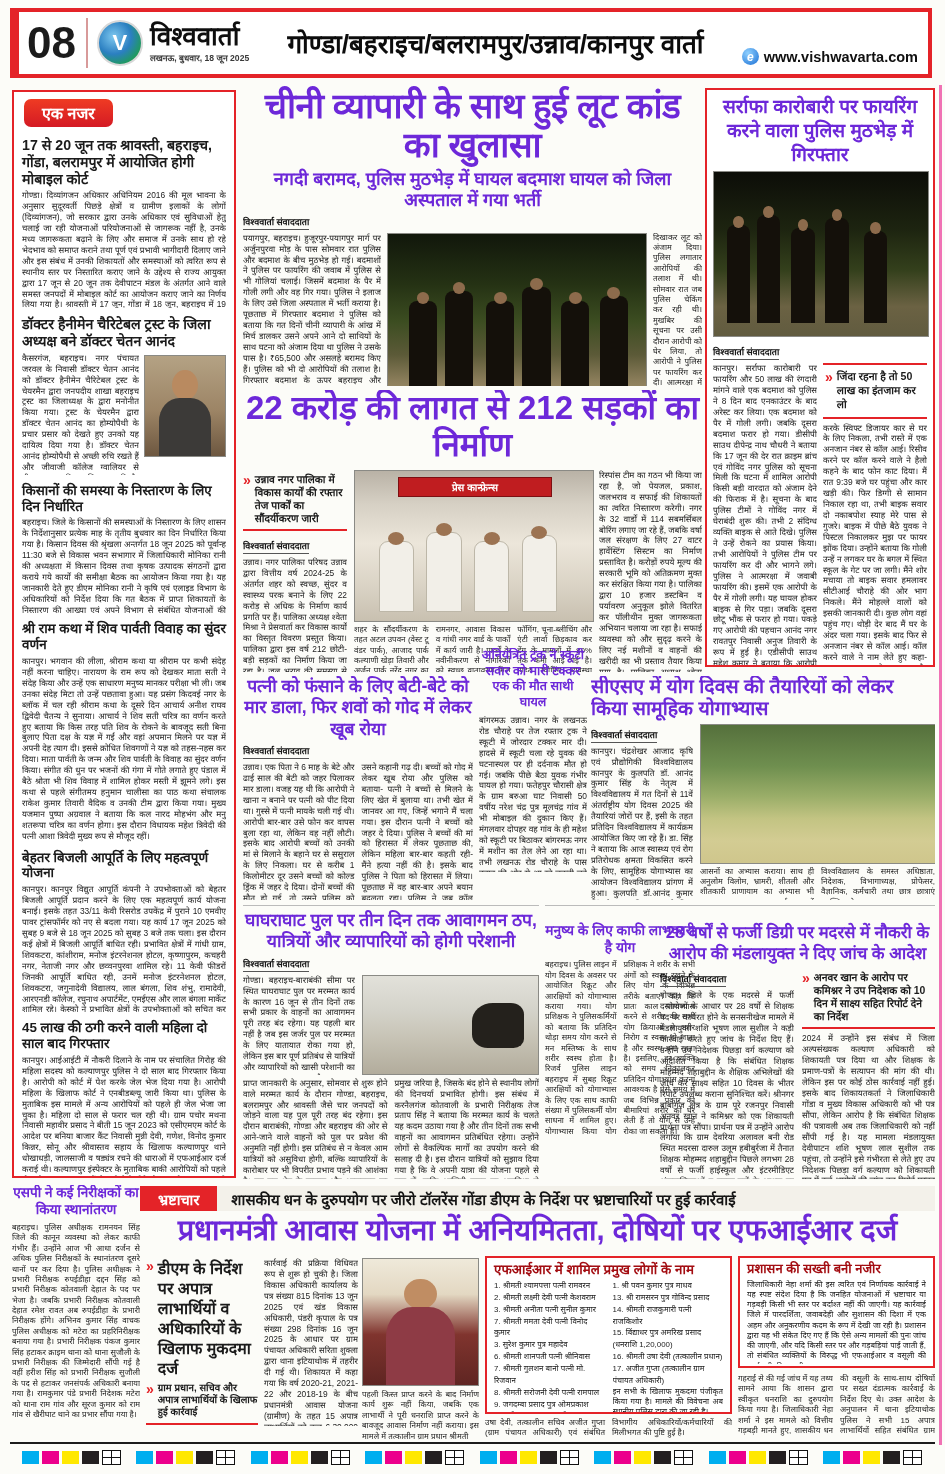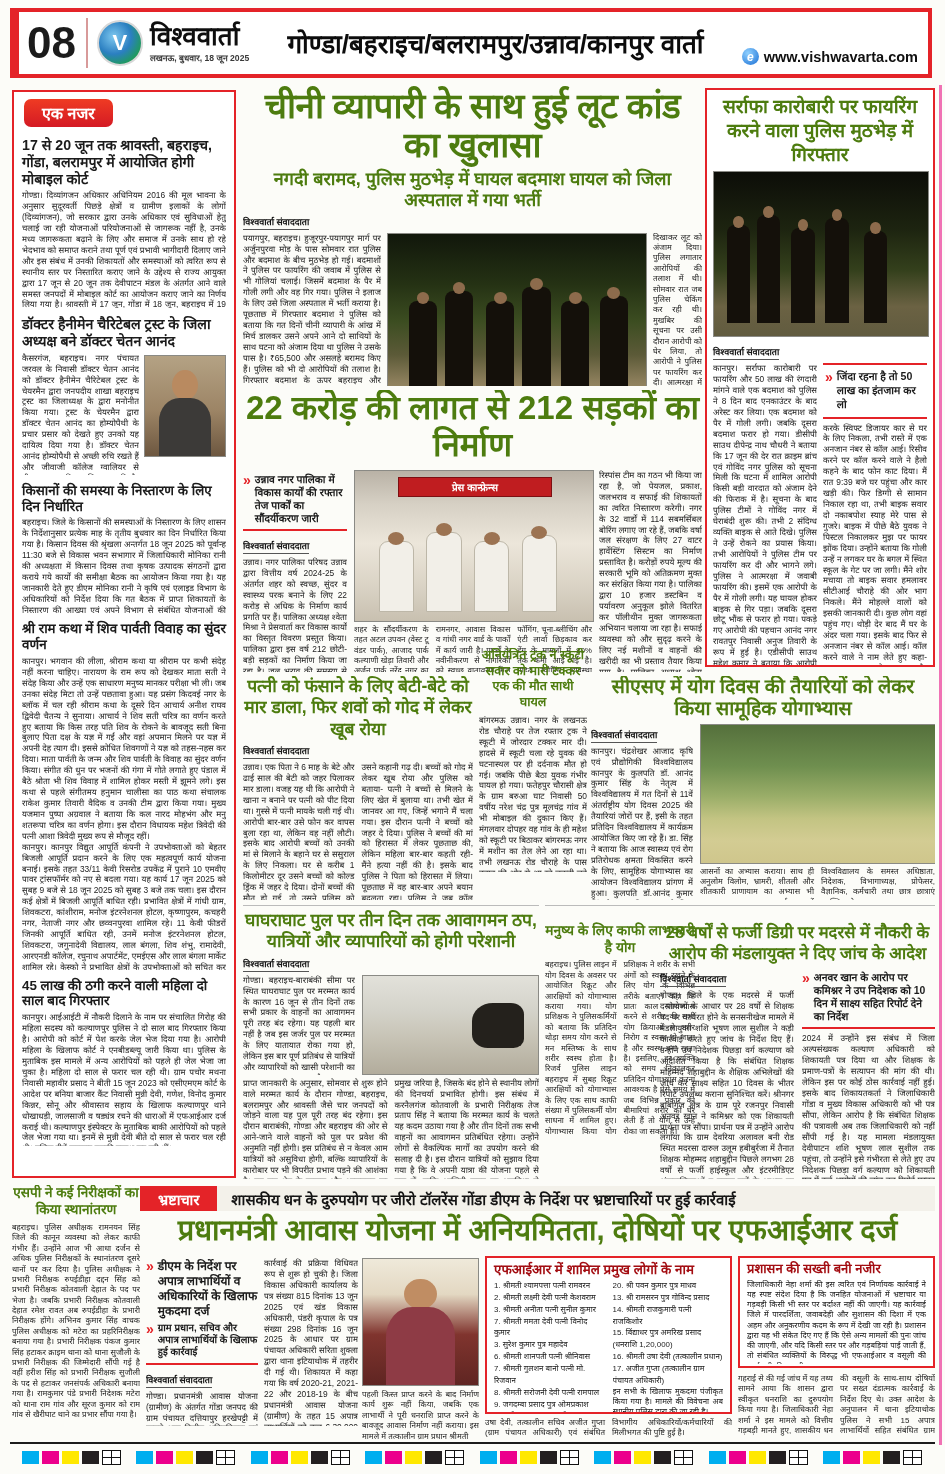--- a/index.html
+++ b/index.html
@@ -1,19 +1,19 @@
 <!DOCTYPE html>
 <html><head>
 <meta charset="utf-8">
 <style>
   html,body{margin:0;padding:0;}
   body{width:945px;height:1474px;position:relative;background:#fcfcf8;font-family:"Liberation Sans",sans-serif;overflow:hidden;color:#1b1b1b;}
   .abs{position:absolute;box-sizing:border-box;}
   h1,h2,h3,p{margin:0;padding:0;}
-  .hl{font-weight:bold;color:#4d7c0f;line-height:1.12;}
+  .hl{font-weight:bold;color:#6d28d9;line-height:1.12;}
   .bt{font-size:8.4px;line-height:1.3;text-align:justify;color:#232323;overflow:hidden;}
   .byline{font-size:9px;font-weight:bold;color:#111;border-bottom:1px solid #555;display:inline-block;padding-bottom:1px;margin:2px 0 3px 0;}
   .redbox{border:2px solid #e42328;background:#fff;}
   .redrule{border-bottom:2px solid #e42328;margin:4px 0;}
   .bullet{display:flex;gap:4px;align-items:flex-start;margin:3px 0;}
   .chev{color:#e42328;font-weight:bold;font-size:14px;line-height:1;}
   .bullet b{font-size:10.4px;line-height:1.25;}
   .photo{border:1px solid #8a8a85;position:relative;overflow:hidden;}
   .photo-night{background:linear-gradient(180deg,#11170b 0%,#253214 30%,#3c4d21 52%,#5c5a38 72%,#8d7f5c 88%,#a4946d 100%);}
   .photo-night2{background:linear-gradient(180deg,#0c0d08 0%,#1d2410 35%,#34401c 60%,#6b6243 82%,#97876088 100%),#23291a;}
@@ -91,20 +91,21 @@
     <h3 class="ek-h ek-h-sm">किसानों की समस्या के निस्तारण के लिए दिन निर्धारित</h3>
     <p class="bt" style="max-height:96px;">बहराइच। जिले के किसानों की समस्याओं के निस्तारण के लिए शासन के निर्देशानुसार प्रत्येक माह के तृतीय बुधवार का दिन निर्धारित किया गया है। किसान दिवस की श्रृंखला अन्तर्गत 18 जून 2025 को पूर्वान्ह 11:30 बजे से विकास भवन सभागार में जिलाधिकारी मोनिका रानी की अध्यक्षता में किसान दिवस तथा कृषक उत्पादक संगठनों द्वारा कराये गये कार्यों की समीक्षा बैठक का आयोजन किया गया है। यह जानकारी देते हुए डीएम मोनिका रानी ने कृषि एवं एलाइड विभाग के अधिकारियों को निर्देश दिया कि गत बैठक में प्राप्त शिकायतों के निस्तारण की आख्या एवं अपने विभाग से संबंधित योजनाओं की अद्यतन सूचनाओं सहित किसान दिवस में प्रतिभाग करना सुनिश्चित करें।</p>
   </article>
 
   <article>
     <h3 class="ek-h ek-h-sm">श्री राम कथा में शिव पार्वती विवाह का सुंदर वर्णन</h3>
     <p class="bt" style="max-height:186px;">कानपुर। भगवान की लीला, श्रीराम कथा या श्रीराम पर कभी संदेह नहीं करना चाहिए। नारायण के राम रूप को देखकर माता सती ने संदेह किया और उन्हें एक साधारण मनुष्य मानकर परीक्षा भी ली। जब उनका संदेह मिटा तो उन्हें पछतावा हुआ। यह प्रसंग किदवई नगर के ब्लॉक में चल रही श्रीराम कथा के दूसरे दिन आचार्य अनीश राघव द्विवेदी चैतन्य ने सुनाया। आचार्य ने शिव सती चरित्र का वर्णन करते हुए बताया कि किस तरह पति शिव के रोकने के बावजूद सती बिना बुलाए पिता दक्ष के यज्ञ में गईं और वहां अपमान मिलने पर यज्ञ में अपनी देह त्याग दी। इससे क्रोधित शिवगणों ने यज्ञ को तहस-नहस कर दिया। माता पार्वती के जन्म और शिव पार्वती के विवाह का सुंदर वर्णन किया। संगीत की धुन पर भजनों की गंगा में गोते लगाते हुए पंडाल में बैठे श्रोता भी शिव विवाह में शामिल होकर मस्ती में झूमने लगे। इस कथा से पहले संगीतमय हनुमान चालीसा का पाठ कथा संचालक राकेश कुमार तिवारी वैदिक व उनकी टीम द्वारा किया गया। मुख्य यजमान पुष्पा अग्रवाल ने बताया कि कल नारद मोहभंग और मनु शतरूपा चरित्र का वर्णन होगा। इस दौरान विधायक महेश त्रिवेदी की पत्नी आशा त्रिवेदी मुख्य रूप से मौजूद रहीं।</p>
   </article>
 
   <article>
+    <h3 class="ek-h ek-h-sm">बेहतर बिजली आपूर्ति के लिए महत्वपूर्ण योजना</h3>
     <p class="bt" style="max-height:128px;">कानपुर। कानपुर विद्युत आपूर्ति कंपनी ने उपभोक्ताओं को बेहतर बिजली आपूर्ति प्रदान करने के लिए एक महत्वपूर्ण कार्य योजना बनाई। इसके तहत 33/11 केवी रिसरोड उपकेंद्र में पुराने 10 एमवीए पावर ट्रांसफॉर्मर को नए से बदला गया। यह कार्य 17 जून 2025 को सुबह 9 बजे से 18 जून 2025 को सुबह 3 बजे तक चला। इस दौरान कई क्षेत्रों में बिजली आपूर्ति बाधित रही। प्रभावित क्षेत्रों में गांधी ग्राम, शिवकटरा, कांशीराम, मनोज इंटरनेशनल होटल, कृष्णापुरम, कचहरी नगर, नेताजी नगर और छव्वनपुरवा शामिल रहे। 11 केवी फीडरों जिनकी आपूर्ति बाधित रही, उनमें मनोज इंटरनेशनल होटल, शिवकटरा, जगुनादेवी विद्यालय, लाल बंगला, शिव शंभु, रामादेवी, आरएनडी कॉलेज, रघुनाथ अपार्टमेंट, एमईएस और लाल बंगला मार्केट शामिल रहे। केस्को ने प्रभावित क्षेत्रों के उपभोक्ताओं को सूचित कर दिया था कि जल से संबंधित और अन्य बिजली से जुड़ी आवश्यक चीजों को पहले व्यवस्थित कर लिया जाए। इसके साथ ही पानी की उचित व्यवस्था के लिए क्षेत्र में पानी के टैंक भी पहुंचा दिए गए थे।</p>
   </article>
 
   <article>
     <h3 class="ek-h ek-h-sm">45 लाख की ठगी करने वाली महिला दो साल बाद गिरफ्तार</h3>
     <p class="bt" style="max-height:134px;">कानपुर। आईआईटी में नौकरी दिलाने के नाम पर संचालित गिरोह की महिला सदस्य को कल्याणपुर पुलिस ने दो साल बाद गिरफ्तार किया है। आरोपी को कोर्ट में पेश करके जेल भेज दिया गया है। आरोपी महिला के खिलाफ कोर्ट ने एनबीडब्ल्यू जारी किया था। पुलिस के मुताबिक इस मामले में अन्य आरोपियों को पहले ही जेल भेजा जा चुका है। महिला दो साल से फरार चल रही थी। ग्राम पचोर मथना निवासी महावीर प्रसाद ने बीती 15 जून 2023 को एसीएमएम कोर्ट के आदेश पर बनिया बाजार कैंट निवासी मुन्नी देवी, गणेश, विनोद कुमार किन्नर, सोनू और श्रीवास्तव सहाय के खिलाफ कल्याणपुर थाने धोखाधड़ी, जालसाजी व षड्यंत्र रचने की धाराओं में एफआईआर दर्ज कराई थी। कल्याणपुर इंस्पेक्टर के मुताबिक बाकी आरोपियों को पहले जेल भेजा गया था। इनमें से मुन्नी देवी बीते दो साल से फरार चल रही थी। पुलिस टीमें लगातार उसकी तलाश कर रही थीं।</p>
   </article>
 
   
 </section>
@@ -181,21 +182,21 @@
   <div class="byline">विश्ववार्ता संवाददाता</div>
   <p class="bt col2" style="height:158px;">उन्नाव। एक पिता ने 6 माह के बेटे और ढाई साल की बेटी को जहर पिलाकर मार डाला। वजह यह थी कि आरोपी ने खाना न बनाने पर पत्नी को पीट दिया था। गुस्से में पत्नी मायके चली गई थी। आरोपी बार-बार उसे फोन कर वापस बुला रहा था, लेकिन वह नहीं लौटी। इसके बाद आरोपी बच्चों को उनकी मां से मिलाने के बहाने घर से ससुराल के लिए निकला। घर से करीब 1 किलोमीटर दूर उसने बच्चों को कोल्ड ड्रिंक में जहर दे दिया। दोनों बच्चों की मौत हो गई, तो उसने पुलिस को सूचना दी। पत्नी को फंसाने के लिए उसने कहानी गढ़ दी। बच्चों को गोद में लेकर खूब रोया और पुलिस को बताया- पत्नी ने बच्चों से मिलने के लिए खेत में बुलाया था। तभी खेत में जानवर आ गए, जिन्हें भगाने मैं चला गया। इस दौरान पत्नी ने बच्चों को जहर दे दिया। पुलिस ने बच्चों की मां को हिरासत में लेकर पूछताछ की, लेकिन महिला बार-बार कहती रही- मैंने हत्या नहीं की है। इसके बाद पुलिस ने पिता को हिरासत में लिया। पूछताछ में वह बार-बार अपने बयान बदलता रहा। पुलिस ने जब कॉल डिटेल खंगाली, तो एक कॉल रिकॉर्डिंग हाथ लगी, जिसमें आरोपी ने पत्नी को धमकी दी थी- घर नहीं आई तो बच्चों को जान से मार दूंगा। इसके बाद पुलिस ने सख्ती से पूछताछ की, तो उसने जुर्म कबूल कर लिया।</p>
 </section>
 
 <section class="abs" style="left:479px;top:648px;width:108px;height:224px;overflow:hidden;">
   <h3 class="hl" style="font-size:12.6px;text-align:center;line-height:1.25;margin-bottom:4px;">अनियंत्रित ट्रक ने स्कूटी सवार को मारी टक्कर एक की मौत साथी घायल</h3>
   <p class="bt" style="height:168px;">बांगरमऊ उन्नाव। नगर के लखनऊ रोड चौराहे पर तेज रफ्तार ट्रक ने स्कूटी में जोरदार टक्कर मार दी। हादसे में स्कूटी चला रहे युवक की घटनास्थल पर ही दर्दनाक मौत हो गई। जबकि पीछे बैठा युवक गंभीर घायल हो गया। फतेहपुर चौरासी क्षेत्र के ग्राम बरुआ घाट निवासी 50 वर्षीय नरेश चंद्र पुत्र मूलचंद्र गांव में भी मोबाइल की दुकान किए हैं। मंगलवार दोपहर वह गांव के ही महेश को स्कूटी पर बिठाकर बांगरमऊ नगर में मशीन का तेल लेने आ रहा था। तभी लखनऊ रोड चौराहे के पास उन्नाव की ओर से आ रहे लकड़ी लदे ट्रक ने स्कूटी में जोरदार टक्कर मार दी। हादसे में नरेश की घटनास्थल पर ही मौत हो गई।</p>
 </section>
 
 <section class="abs" style="left:591px;top:676px;width:344px;height:224px;overflow:hidden;">
-  <h2 class="hl" style="font-size:19.5px;text-align:center;margin-bottom:4px;">सीएसए में योग दिवस की तैयारियों को लेकर किया सामूहिक योगाभ्यास</h2>
+  <h2 class="hl" style="font-size:19.5px;margin-bottom:4px;">सीएसए में योग दिवस की तैयारियों को लेकर किया सामूहिक योगाभ्यास</h2>
   <div style="display:flex;gap:7px;">
     <div style="width:102px;flex:none;">
       <div class="byline">विश्ववार्ता संवाददाता</div>
       <p class="bt" style="height:176px;">कानपुर। चंद्रशेखर आजाद कृषि एवं प्रौद्योगिकी विश्वविद्यालय कानपुर के कुलपति डॉ. आनंद कुमार सिंह के नेतृत्व में विश्वविद्यालय में गत दिनों से 11वें अंतर्राष्ट्रीय योग दिवस 2025 की तैयारियां जोरों पर हैं, इसी के तहत प्रतिदिन विश्वविद्यालय में कार्यक्रम आयोजित किए जा रहे हैं। डा. सिंह ने बताया कि आज स्वास्थ्य एवं रोग प्रतिरोधक क्षमता विकसित करने के लिए, सामूहिक योगाभ्यास का आयोजन विश्वविद्यालय प्रांगण में हुआ। कुलपति डॉ.आनंद कुमार सिंह ने बताया कि स्वास्थ्य के बिना किसी भी क्षेत्र में प्रगति संभव नहीं है। योग प्रशिक्षक प्रेरणा अरोड़ा एवं केंद्र ने प्रतिभागियों को विभिन्न</p>
     </div>
     <div style="flex:1;">
       <div class="photo photo-yoga" style="width:100%;height:138px;"></div>
       <p class="bt col2" style="height:52px;margin-top:3px;font-size:8px;">आसनों का अभ्यास कराया। साथ ही अनुलोम विलोम, भ्रामरी, शीतली और शीतकारी प्राणायाम का अभ्यास भी कराया गया। इस कार्यक्रम में विश्वविद्यालय के समस्त अधिष्ठाता, निदेशक, विभागाध्यक्ष, प्रोफेसर, वैज्ञानिक, कर्मचारी तथा छात्र छात्राएं उपस्थित रहे।</p>
     </div>
   </div>
@@ -244,21 +245,21 @@
 <div class="abs" style="left:140px;top:1186px;width:795px;height:25px;display:flex;align-items:stretch;">
   <span class="strip-badge">भ्रष्टाचार</span>
   <span class="strip-text">शासकीय धन के दुरुपयोग पर जीरो टॉलरेंस गोंडा डीएम के निर्देश पर भ्रष्टाचारियों पर हुई कार्रवाई</span>
 </div>
 
 <h1 class="abs hl" style="left:140px;top:1214px;width:795px;font-size:29px;text-align:center;">प्रधानमंत्री आवास योजना में अनियमितता, दोषियों पर एफआईआर दर्ज</h1>
 
 <div class="abs" style="left:146px;top:1256px;width:112px;height:170px;overflow:hidden;">
   <div class="bullet">
     <span class="chev">»</span>
-    <b style="font-size:12px;">डीएम के निर्देश पर अपात्र लाभार्थियों व अधिकारियों के खिलाफ मुकदमा दर्ज</b>
+    <b style="font-size:16px;">डीएम के निर्देश पर अपात्र लाभार्थियों व अधिकारियों के खिलाफ मुकदमा दर्ज</b>
   </div>
   <div class="bullet">
     <span class="chev">»</span>
     <b style="font-size:9.8px;">ग्राम प्रधान, सचिव और अपात्र लाभार्थियों के खिलाफ हुई कार्रवाई</b>
   </div>
   <div class="redrule"></div>
   <div class="byline">विश्ववार्ता संवाददाता</div>
   <p class="bt" style="height:70px;">गोण्डा। प्रधानमंत्री आवास योजना (ग्रामीण) के अंतर्गत गोंडा जनपद की ग्राम पंचायत दत्तियापुर हरखेपट्टी में सामने आए वित्तीय अनियमितता एवं फर्जीवाड़े के मामले में जिलाधिकारी नेहा शर्मा के निर्देश पर एफआईआर दर्ज कर ली गई है। अब इस प्रकरण में विधिक</p>
 </div>
 
@@ -280,21 +281,21 @@
       <div class="bt" style="font-size:7.9px;line-height:1.5;text-align:left;">7. श्रीमती ममता देवी पत्नी विनोद कुमार</div>
       <div class="bt" style="font-size:7.9px;line-height:1.5;text-align:left;">3. सुरेश कुमार पुत्र महादेव</div>
       <div class="bt" style="font-size:7.9px;line-height:1.5;text-align:left;">6. श्रीमती शानपती पत्नी श्रीनिवास</div>
       <div class="bt" style="font-size:7.9px;line-height:1.5;text-align:left;">7. श्रीमती गुलशन बानो पत्नी मो. रिजवान</div>
       <div class="bt" style="font-size:7.9px;line-height:1.5;text-align:left;">8. श्रीमती सरोजनी देवी पत्नी रामपाल</div>
       <div class="bt" style="font-size:7.9px;line-height:1.5;text-align:left;">9. जगदम्बा प्रसाद पुत्र ओमप्रकाश</div>
       <div class="bt" style="font-size:7.9px;line-height:1.5;text-align:left;">10. रमेश कुमार पुत्र महादेव प्रसाद</div>
 
     </div>
     <div style="flex:1;">
-      <div class="bt" style="font-size:7.9px;line-height:1.5;text-align:left;">20. श्री पवन कुमार पुत्र माधव</div>
+      <div class="bt" style="font-size:7.9px;line-height:1.5;text-align:left;">1. श्री पवन कुमार पुत्र माधव</div>
       <div class="bt" style="font-size:7.9px;line-height:1.5;text-align:left;">13. श्री रामसरन पुत्र गोविन्द प्रसाद</div>
       <div class="bt" style="font-size:7.9px;line-height:1.5;text-align:left;">14. श्रीमती राजकुमारी पत्नी राजकिशोर</div>
       <div class="bt" style="font-size:7.9px;line-height:1.5;text-align:left;">15. बिंद्याधर पुत्र अमरिख प्रसाद (धनराशि 1,20,000)</div>
       <div class="bt" style="font-size:7.9px;line-height:1.5;text-align:left;">16. श्रीमती उषा देवी (तत्कालीन प्रधान)</div>
       <div class="bt" style="font-size:7.9px;line-height:1.5;text-align:left;">17. अजीत गुप्ता (तत्कालीन ग्राम पंचायत अधिकारी)</div>
       <p class="bt" style="font-size:7.9px;">इन सभी के खिलाफ मुकदमा पंजीकृत किया गया है। मामले की विवेचना अब स्थानीय पुलिस द्वारा की जा रही है।</p>
     </div>
   </div>
 </div>
 <p class="abs bt col2" style="left:485px;top:1418px;width:247px;height:26px;font-size:8px;">उषा देवी, तत्कालीन सचिव अजीत गुप्ता (ग्राम पंचायत अधिकारी) एवं संबंधित विभागीय अधिकारियों/कर्मचारियों की मिलीभगत की पुष्टि हुई है।</p>

